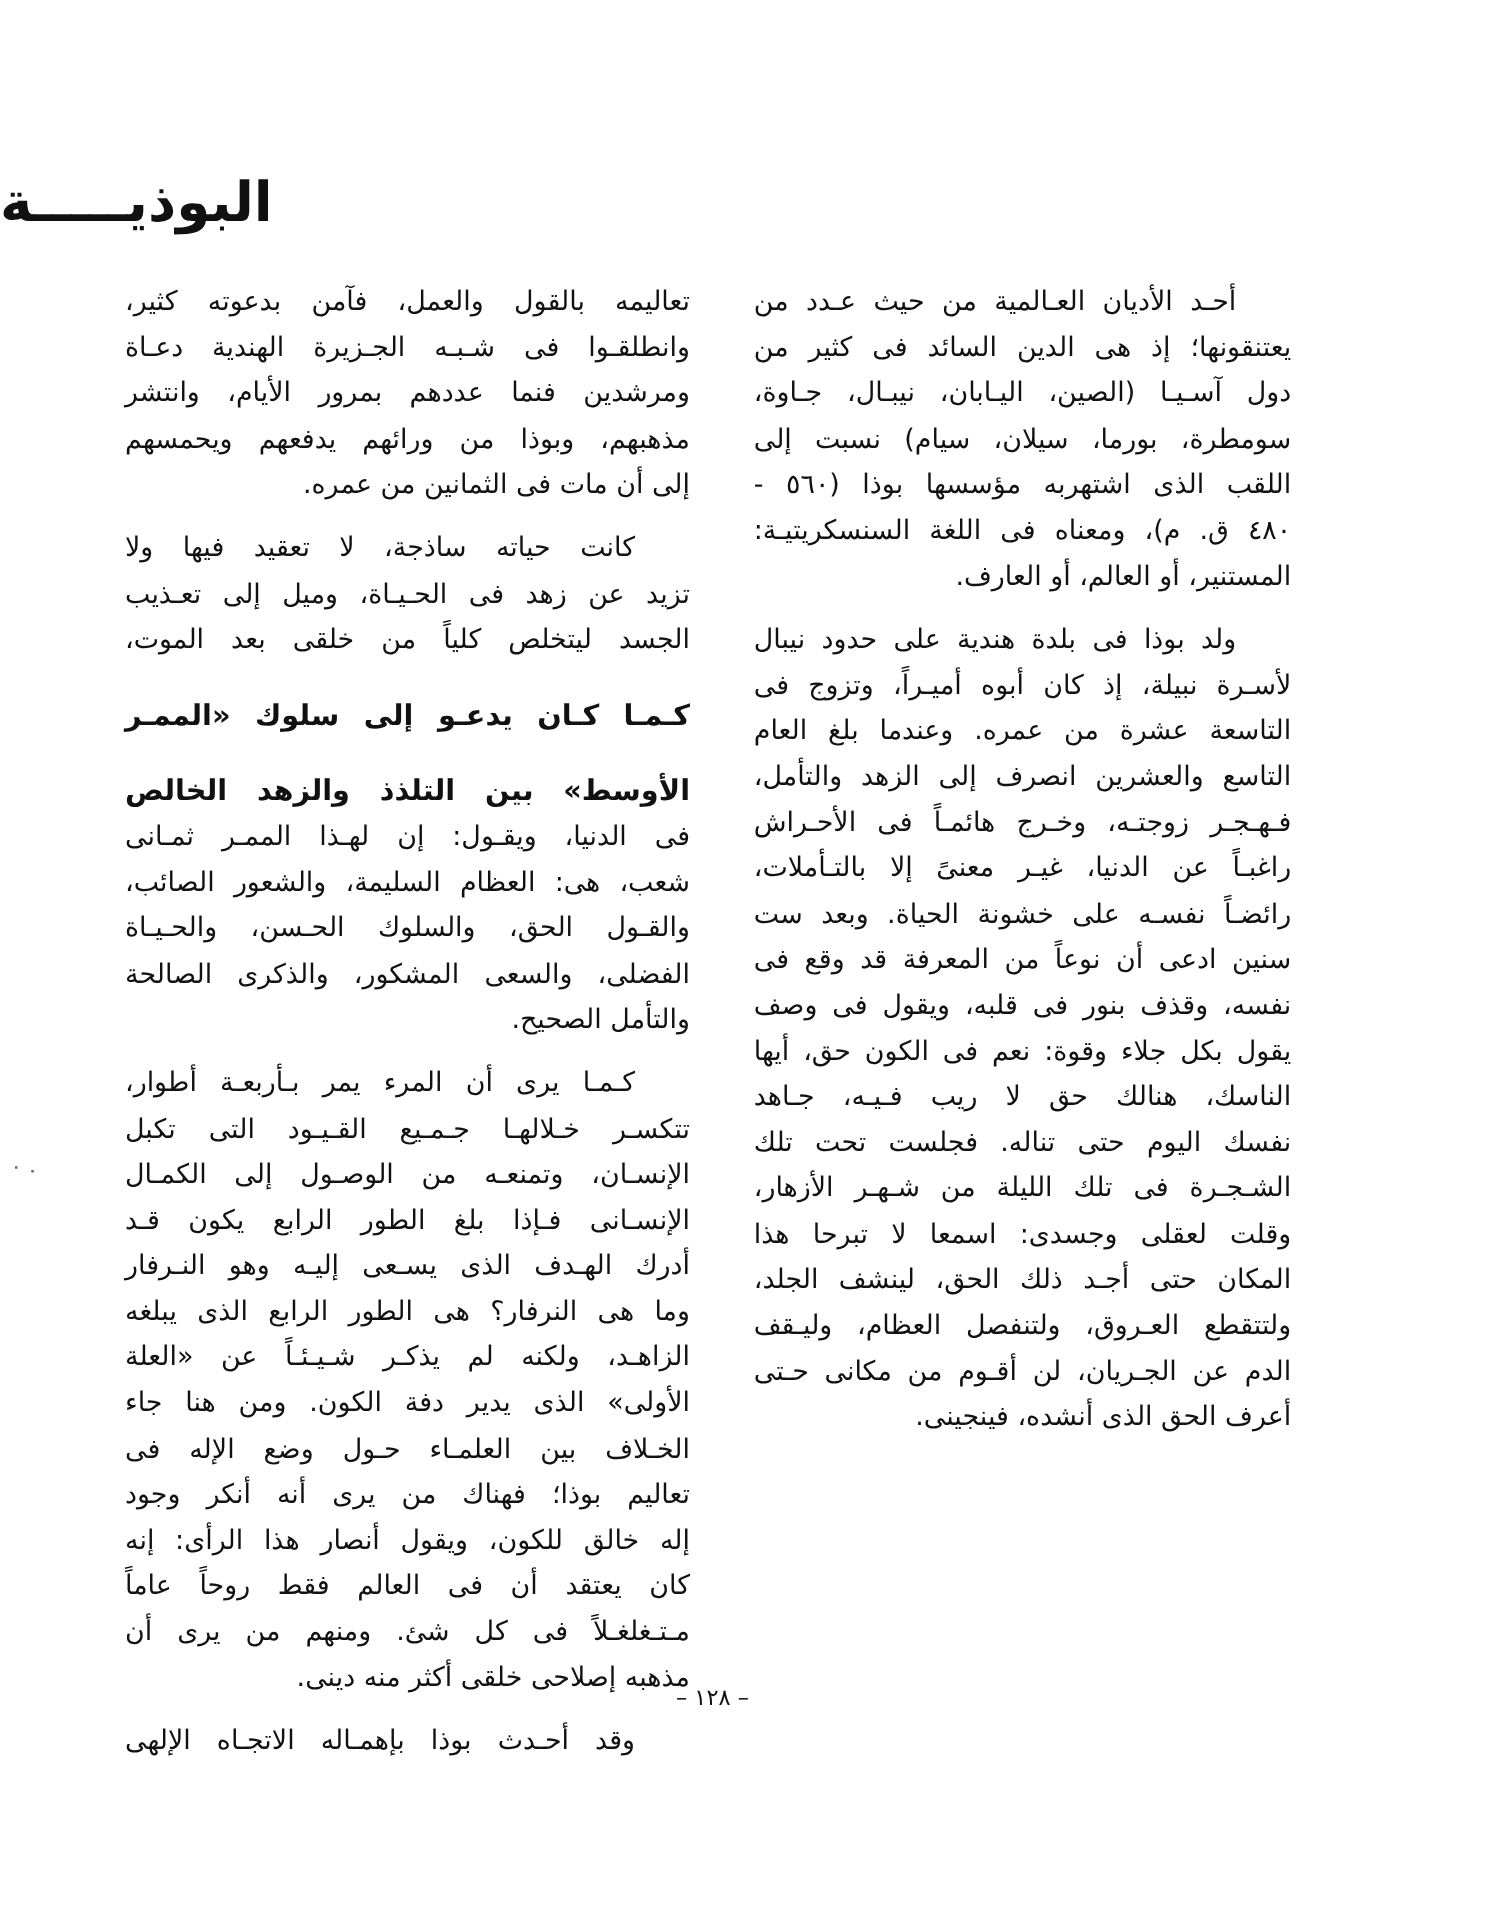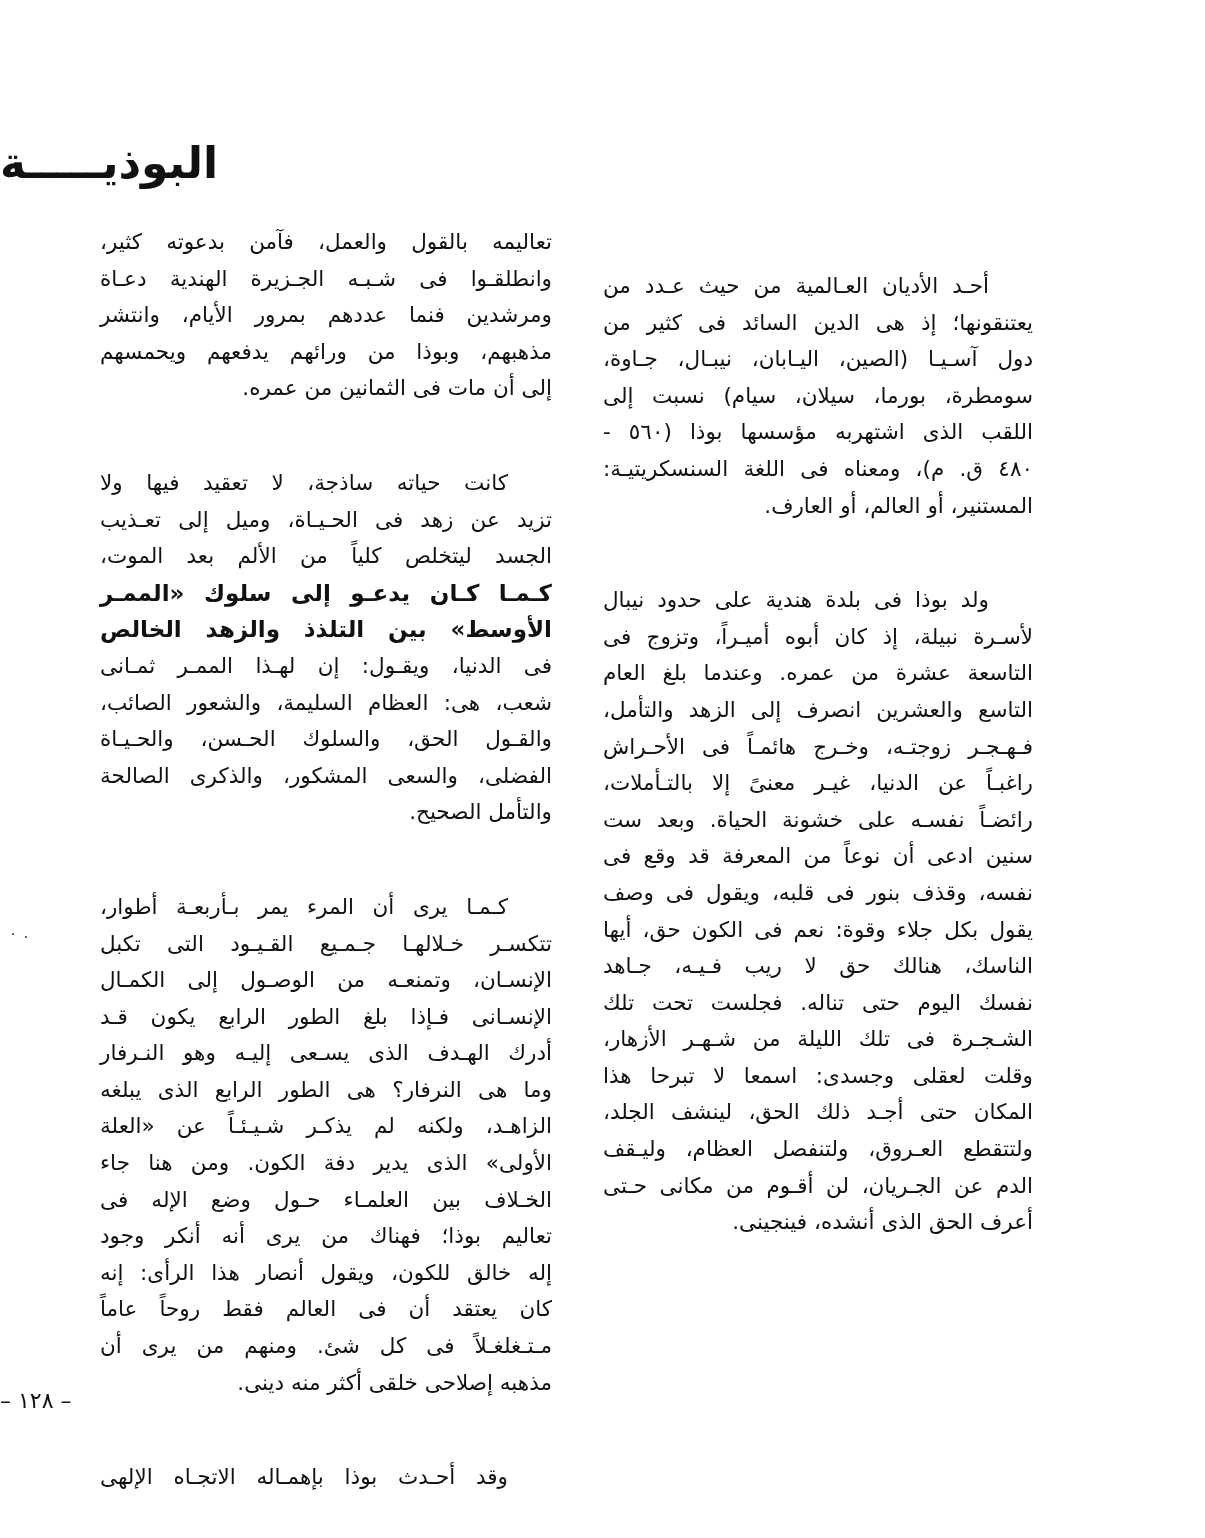--- a/index.html
+++ b/index.html
@@ -40,36 +40,36 @@
     white-space: nowrap;
     text-align: justify;
     text-align-last: justify;
     height: 36.6px;
   }
   .line.last {
     text-align-last: right;
   }
   .line.indent {
     padding-right: 44px;
-    margin-top: 44px;
   }
   .para-gap {
     height: 14px;
   }
   .bold {
     font-weight: bold;
     font-size: 23px;
+    margin-top: 24px;
   }
   .page-number {
     position: absolute;
-    top: 1388px;
+    top: 1348px;
     left: 0;
     width: 1140px;
-    text-align: left;
-    font-size: 22px;
+    text-align: center;
+    font-size: 18px;
     direction: rtl;
   }
   .scan-speck {
     position: absolute;
     width: 2px;
     height: 2px;
     background: #666;
   }
 </style>
 </head>
@@ -121,21 +121,21 @@
     <span class="line">وانطلقـوا فى شـبـه الجـزيرة الهندية دعـاة</span>
     <span class="line">ومرشدين فنما عددهم بمرور الأيام، وانتشر</span>
     <span class="line">مذهبهم، وبوذا من ورائهم يدفعهم ويحمسهم</span>
     <span class="line last">إلى أن مات فى الثمانين من عمره.</span>
   </div>
   <div class="para-gap"></div>
 
   <div>
     <span class="line indent">كانت حياته ساذجة، لا تعقيد فيها ولا</span>
     <span class="line">تزيد عن زهد فى الحـيـاة، وميل إلى تعـذيب</span>
-    <span class="line">الجسد ليتخلص كلياً من الألم بعد الموت،</span>
+    <span class="line">الجسد ليتخلص كلياً من خلقى بعد الموت،</span>
     <span class="line bold">كـمـا كـان يدعـو إلى سلوك «الممـر</span>
     <span class="line bold">الأوسط» بين التلذذ والزهد الخالص</span>
     <span class="line">فى الدنيا، ويقـول: إن لهـذا الممـر ثمـانى</span>
     <span class="line">شعب، هى: العظام السليمة، والشعور الصائب،</span>
     <span class="line">والقـول الحق، والسلوك الحـسن، والحـيـاة</span>
     <span class="line">الفضلى، والسعى المشكور، والذكرى الصالحة</span>
     <span class="line last">والتأمل الصحيح.</span>
   </div>
   <div class="para-gap"></div>
 

